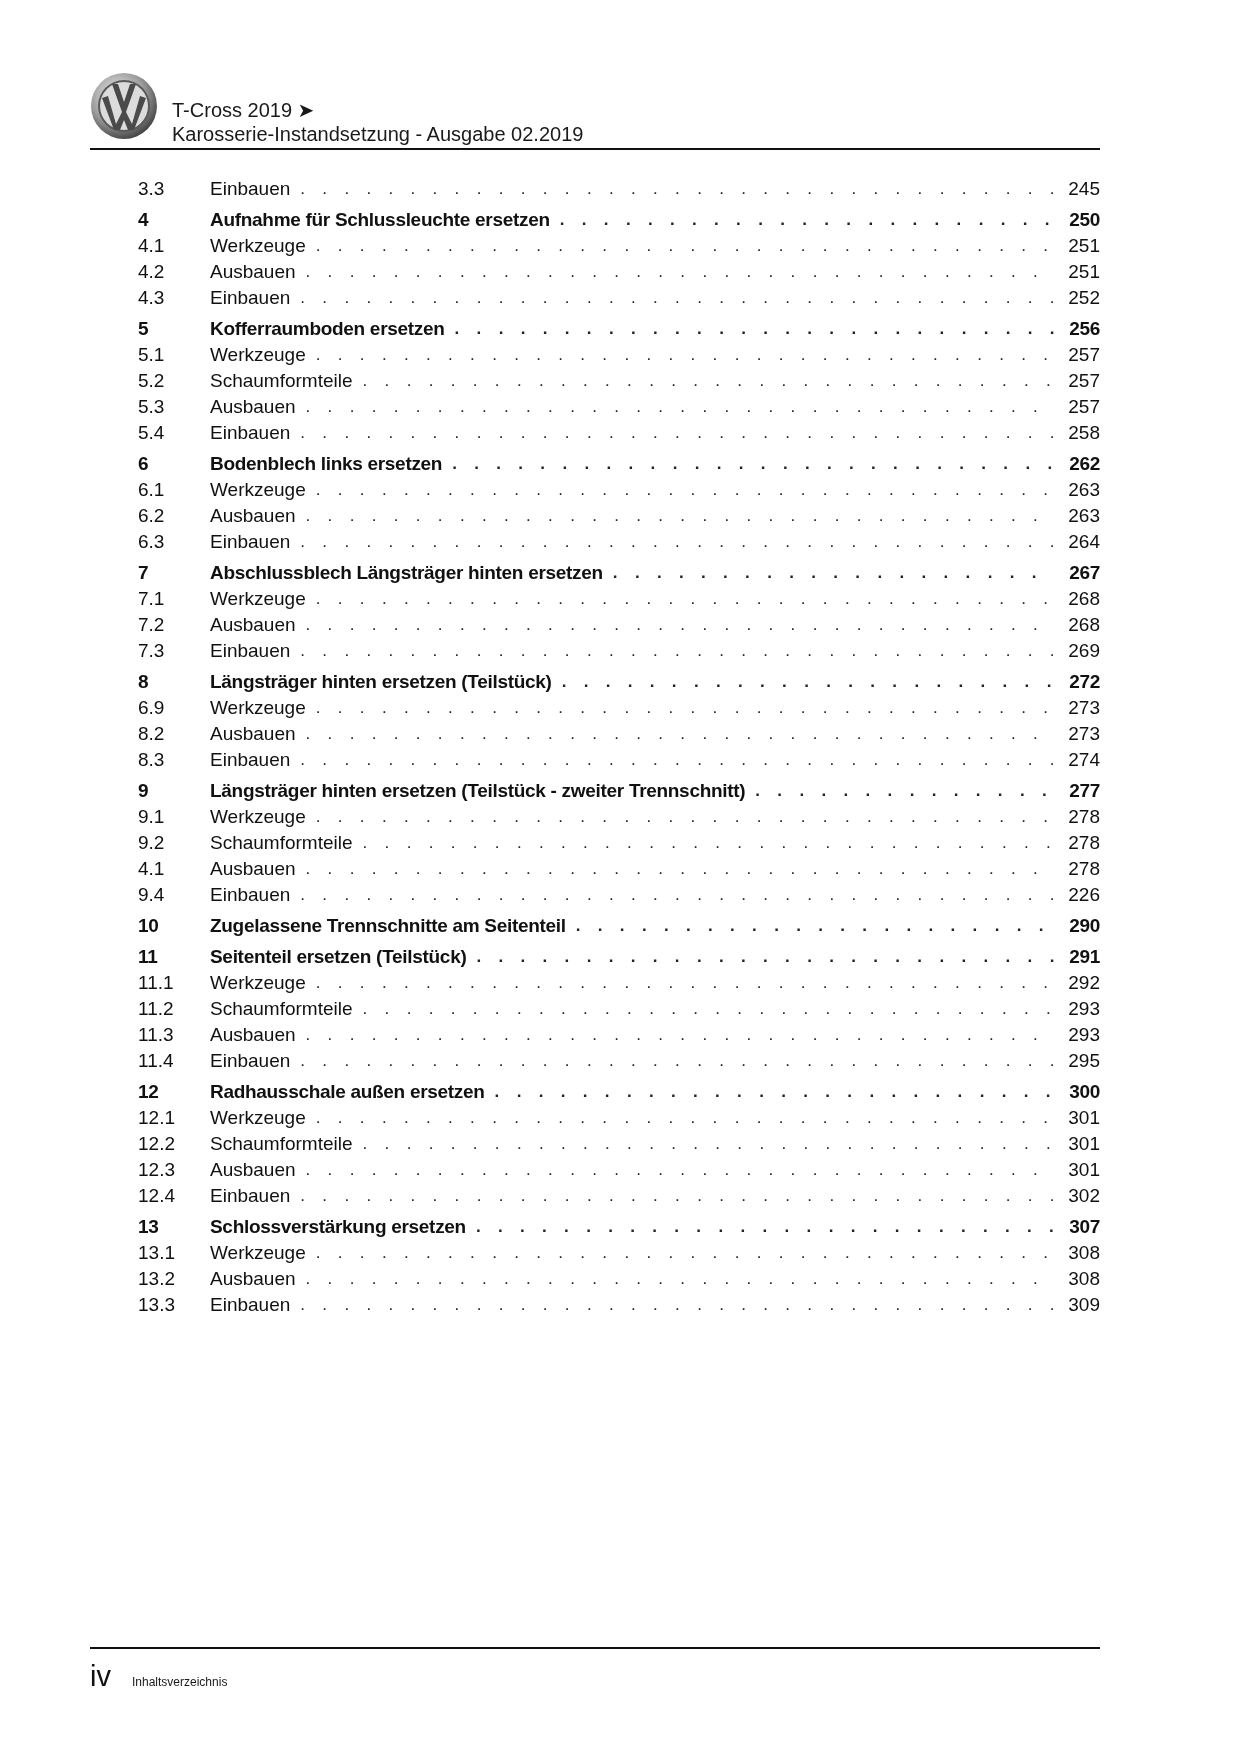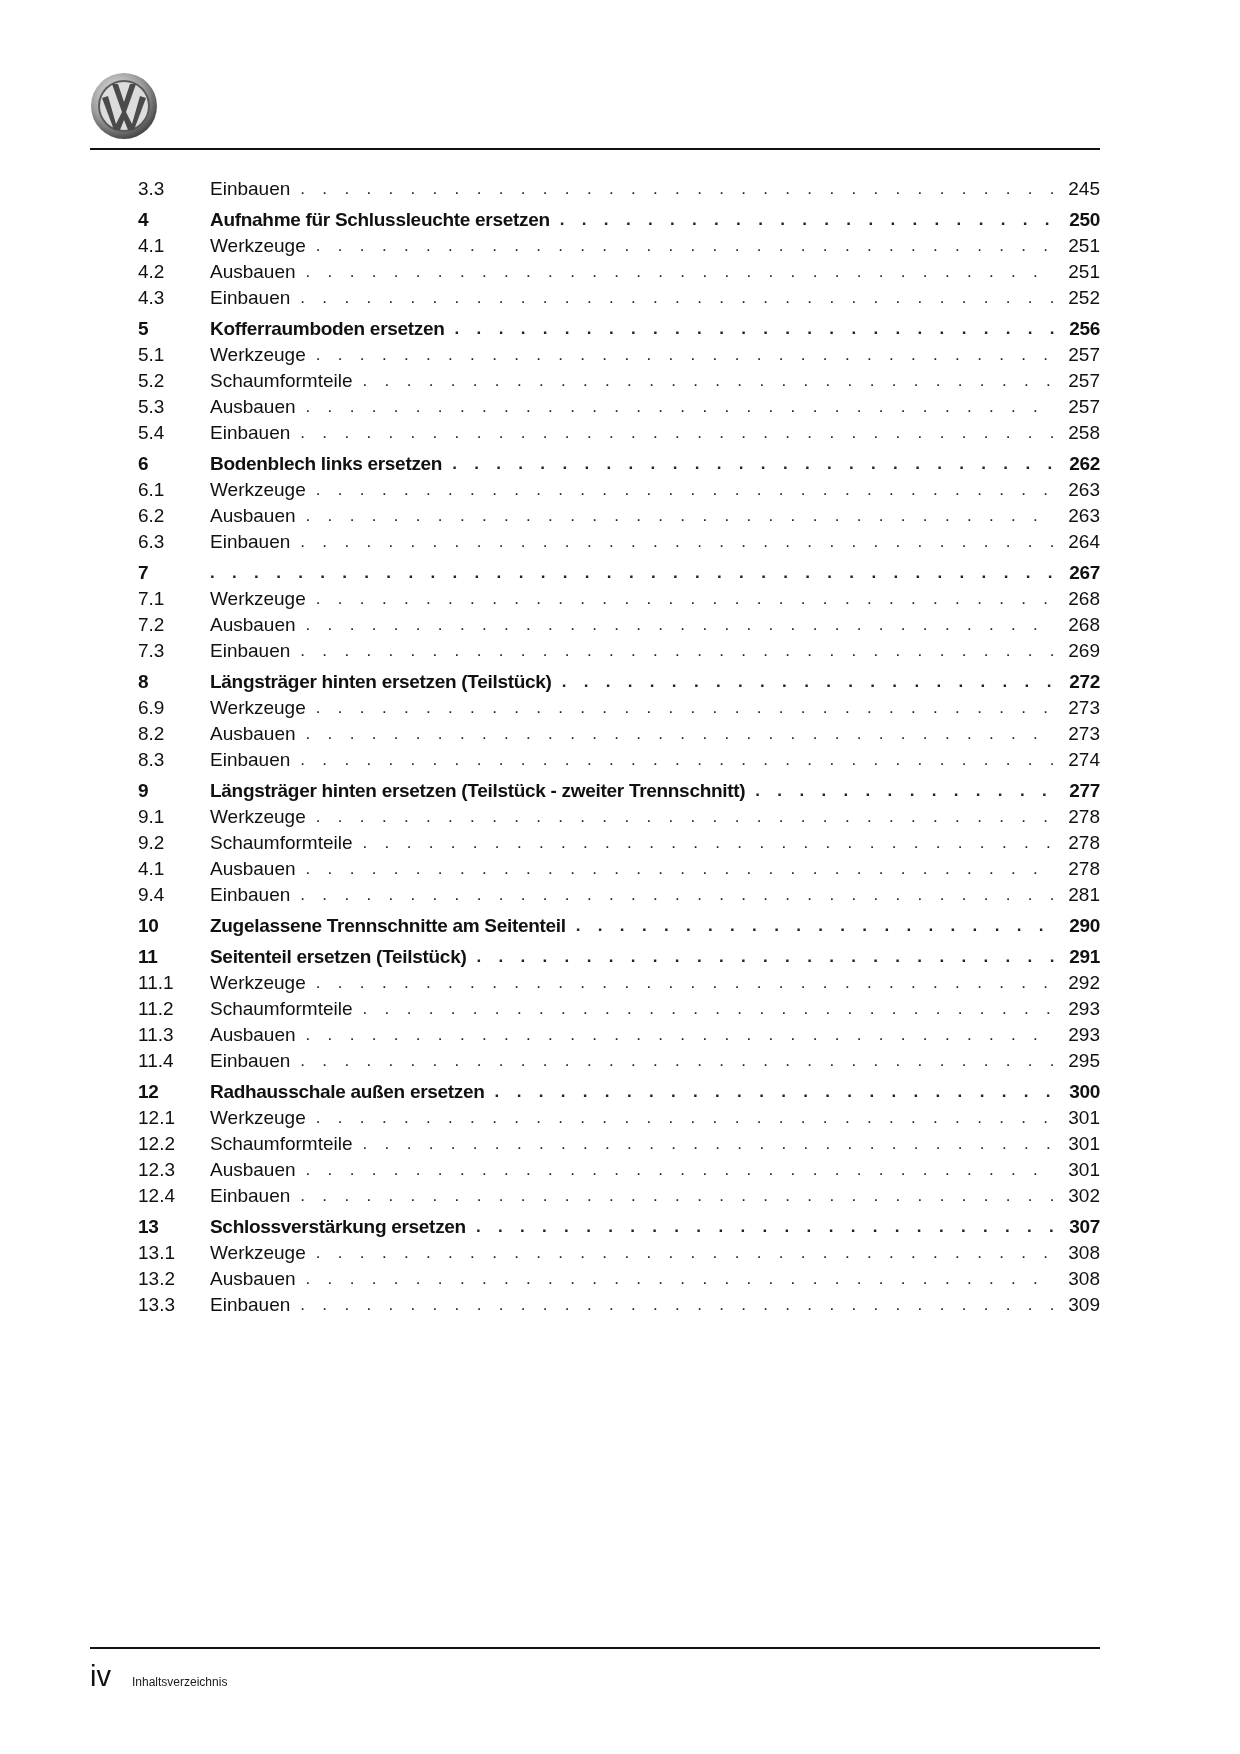--- a/index.html
+++ b/index.html
@@ -37,20 +37,24 @@
           <stop offset="100%" stop-color="#3a3a3a"></stop>
         </radialGradient>
       </defs>
       <circle cx="34" cy="34" r="33" fill="url(#g1)"></circle>
       <circle cx="34" cy="34" r="26" fill="#5a5a5a"></circle>
       <circle cx="34" cy="34" r="24" fill="#dcdcdc"></circle>
       <path d="M22 12 L28 12 L34 30 L40 12 L46 12 L36 40 L32 40 Z" fill="#4a4a4a"></path>
       <path d="M12 26 L18 24 L26 52 L32 40 L36 40 L42 52 L50 24 L56 26 L44 58 L38 58 L34 48 L30 58 L24 58 Z" fill="#4a4a4a"></path>
     </svg>
   </div>
+  <div class="header-text">
+    <div>T-Cross 2019 ➤</div>
+    <div>Karosserie-Instandsetzung - Ausgabe 02.2019</div>
+  </div>
   <div class="header-line"></div>
 </div>
 
 <div class="toc" id="toc">
     <div class="row">
       <span class="num">3.3</span>
       <span class="title">Einbauen</span>
       <span class="leader"> . . . . . . . . . . . . . . . . . . . . . . . . . . . . . . . . . . . . . . . . . . . . . . . . . . . . . . . . . . . . . . . . . . . . . . . . . . . . . . . . . . . . . . . . . . . . . . . . . . . . . . . . . . . . . . . . . . . . . . . .</span>
       <span class="page">245</span>
     </div>
@@ -127,20 +131,21 @@
       <span class="page">263</span>
     </div>
     <div class="row">
       <span class="num">6.3</span>
       <span class="title">Einbauen</span>
       <span class="leader"> . . . . . . . . . . . . . . . . . . . . . . . . . . . . . . . . . . . . . . . . . . . . . . . . . . . . . . . . . . . . . . . . . . . . . . . . . . . . . . . . . . . . . . . . . . . . . . . . . . . . . . . . . . . . . . . . . . . . . . . .</span>
       <span class="page">264</span>
     </div>
     <div class="row chapter">
       <span class="num">7</span>
+      <span class="title">Abschlussblech Längsträger hinten ersetzen</span>
       <span class="leader"> . . . . . . . . . . . . . . . . . . . . . . . . . . . . . . . . . . . . . . . . . . . . . . . . . . . . . . . . . . . . . . . . . . . . . . . . . . . . . . . . . . . . . . . . . . . . . . . . . . . . . . . . . . . . . . . . . . . . . . . .</span>
       <span class="page">267</span>
     </div>
     <div class="row">
       <span class="num">7.1</span>
       <span class="title">Werkzeuge</span>
       <span class="leader"> . . . . . . . . . . . . . . . . . . . . . . . . . . . . . . . . . . . . . . . . . . . . . . . . . . . . . . . . . . . . . . . . . . . . . . . . . . . . . . . . . . . . . . . . . . . . . . . . . . . . . . . . . . . . . . . . . . . . . . . .</span>
       <span class="page">268</span>
     </div>
     <div class="row">
@@ -200,21 +205,21 @@
     <div class="row">
       <span class="num">4.1</span>
       <span class="title">Ausbauen</span>
       <span class="leader"> . . . . . . . . . . . . . . . . . . . . . . . . . . . . . . . . . . . . . . . . . . . . . . . . . . . . . . . . . . . . . . . . . . . . . . . . . . . . . . . . . . . . . . . . . . . . . . . . . . . . . . . . . . . . . . . . . . . . . . . .</span>
       <span class="page">278</span>
     </div>
     <div class="row">
       <span class="num">9.4</span>
       <span class="title">Einbauen</span>
       <span class="leader"> . . . . . . . . . . . . . . . . . . . . . . . . . . . . . . . . . . . . . . . . . . . . . . . . . . . . . . . . . . . . . . . . . . . . . . . . . . . . . . . . . . . . . . . . . . . . . . . . . . . . . . . . . . . . . . . . . . . . . . . .</span>
-      <span class="page">281</span>
+      <span class="page">226</span>
     </div>
     <div class="row chapter">
       <span class="num">10</span>
       <span class="title">Zugelassene Trennschnitte am Seitenteil</span>
       <span class="leader"> . . . . . . . . . . . . . . . . . . . . . . . . . . . . . . . . . . . . . . . . . . . . . . . . . . . . . . . . . . . . . . . . . . . . . . . . . . . . . . . . . . . . . . . . . . . . . . . . . . . . . . . . . . . . . . . . . . . . . . . .</span>
       <span class="page">290</span>
     </div>
     <div class="row chapter">
       <span class="num">11</span>
       <span class="title">Seitenteil ersetzen (Teilstück)</span>

